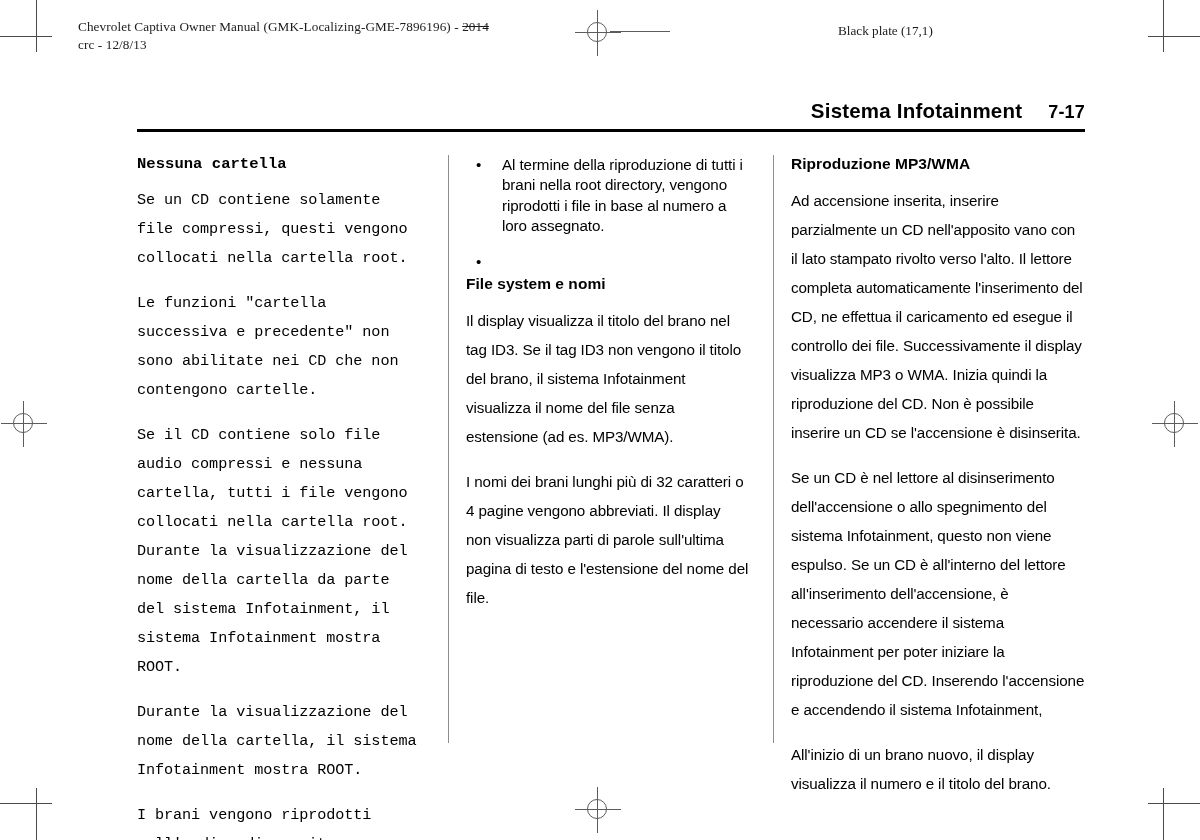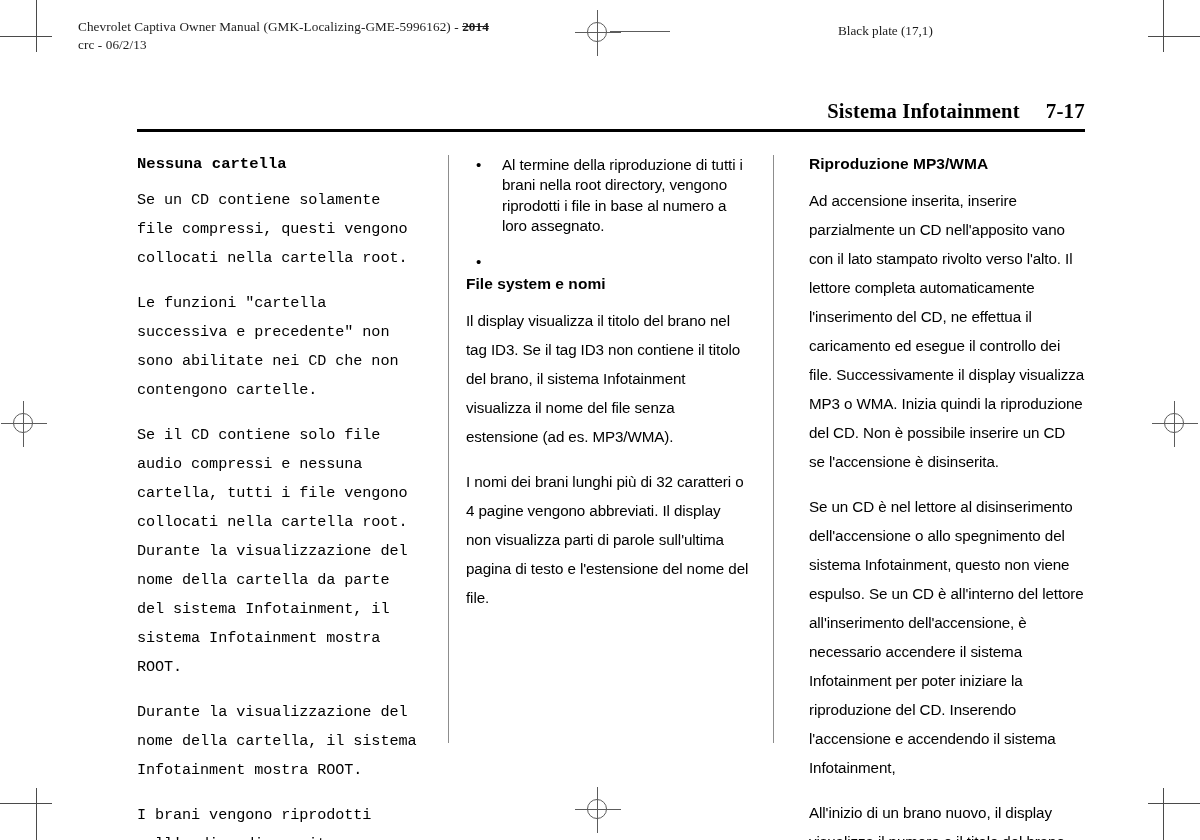--- a/index.html
+++ b/index.html
@@ -70,21 +70,21 @@
     left: 78px;
     top: 18px;
     font-family: "Liberation Serif", serif;
     font-size: 13.2px;
     line-height: 18px;
     color: #1b1b1b;
     letter-spacing: 0.1px;
     white-space: nowrap;
   }
   .doc-header .line2 { display: block; }
-  .strike-year { text-decoration: line-through; font-weight: bold; }
+  .strike-year { text-decoration: line-through; }
 
   .blackplate {
     position: absolute;
     left: 838px;
     top: 23px;
     font-family: "Liberation Serif", serif;
     font-size: 13.2px;
     color: #1b1b1b;
     white-space: nowrap;
     text-align: right;
@@ -102,29 +102,28 @@
 
   
   .title-row {
     position: absolute;
     left: 137px;
     top: 99px;
     width: 948px;
     display: flex;
     justify-content: flex-end;
     align-items: baseline;
-    font-family: Liberation Serif, serif;
   }
   .title-text {
     font-size: 20.5px;
     font-weight: bold;
     letter-spacing: 0.2px;
   }
   .title-page {
-    font-size: 21px;
+    font-size: 18px;
     font-weight: bold;
     margin-left: 26px;
     letter-spacing: 0.2px;
   }
   .title-rule {
     position: absolute;
     left: 137px;
     top: 129px;
     width: 948px;
     height: 3px;
@@ -139,21 +138,21 @@
     width: 948px;
     height: 590px;
     display: flex;
   }
   .col {
     position: relative;
     box-sizing: border-box;
   }
   .col-1 { width: 311px; padding-right: 24px; font-family: Liberation Mono, monospace; }
   .col-2 { width: 325px; padding-left: 18px; padding-right: 24px; }
-  .col-3 { width: 312px; padding-left: 36px; }
+  .col-3 { width: 312px; padding-left: 18px; }
 
   .divider {
     position: absolute;
     top: 0;
     width: 1px;
     height: 588px;
     background: #8d8d8d;
   }
   .divider-1 { left: 311px; }
   .divider-2 { left: 636px; }
@@ -224,22 +223,22 @@
     <div class="ring"></div>
 </div>
 <div class="reg reg-topmid">
   <div class="hair-h"></div>
     <div class="hair-v"></div>
     <div class="ring"></div>
 </div>
 <div class="top-rule-stub"></div>
 
 <div class="doc-header">
-  <span>Chevrolet Captiva Owner Manual (GMK-Localizing-GME-5996162) - </span><span class="strike-year">2014</span>
-  <span class="line2">crc - 06/2/13</span>
+  <span>Chevrolet Captiva Owner Manual (GMK-Localizing-GME-7896196) - </span><span class="strike-year">2014</span>
+  <span class="line2">crc - 12/8/13</span>
 </div>
 
 <div class="blackplate">Black plate (17,1)</div>
 
 <div class="title-row">
   <div class="title-text">Sistema Infotainment</div>
   <div class="title-page">7-17</div>
 </div>
 <div class="title-rule"></div>
 
@@ -267,21 +266,21 @@
     <ul class="bullets">
       <li>
         <span class="dot">•</span>
         <span>Al termine della riproduzione di tutti i brani nella root directory, vengono riprodotti i file in base al numero a loro assegnato.</span>
       </li>
       <li>
         <span class="dot">•</span>
       </li>
     </ul>
     <h2 class="sec spaced-top">File system e nomi</h2>
-    <p class="body">Il display visualizza il titolo del brano nel tag ID3. Se il tag ID3 non contiene il titolo del brano, il sistema Infotainment visualizza il nome del file senza estensione (ad es. MP3/WMA).</p>
+    <p class="body">Il display visualizza il titolo del brano nel tag ID3. Se il tag ID3 non vengono il titolo del brano, il sistema Infotainment visualizza il nome del file senza estensione (ad es. MP3/WMA).</p>
     <p class="body">I nomi dei brani lunghi più di 32 caratteri o 4 pagine vengono abbreviati. Il display non visualizza parti di parole sull'ultima pagina di testo e l'estensione del nome del file.</p>
   </div>
 
   <div class="col col-3">
     <h2 class="sec">Riproduzione MP3/WMA</h2>
     <p class="body">Ad accensione inserita, inserire parzialmente un CD nell'apposito vano con il lato stampato rivolto verso l'alto. Il lettore completa automaticamente l'inserimento del CD, ne effettua il caricamento ed esegue il controllo dei file. Successivamente il display visualizza MP3 o WMA. Inizia quindi la riproduzione del CD. Non è possibile inserire un CD se l'accensione è disinserita.</p>
     <p class="body">Se un CD è nel lettore al disinserimento dell'accensione o allo spegnimento del sistema Infotainment, questo non viene espulso. Se un CD è all'interno del lettore all'inserimento dell'accensione, è necessario accendere il sistema Infotainment per poter iniziare la riproduzione del CD. Inserendo l'accensione e accendendo il sistema Infotainment,</p>
     <p class="body">All'inizio di un brano nuovo, il display visualizza il numero e il titolo del brano.</p>
   </div>
 

